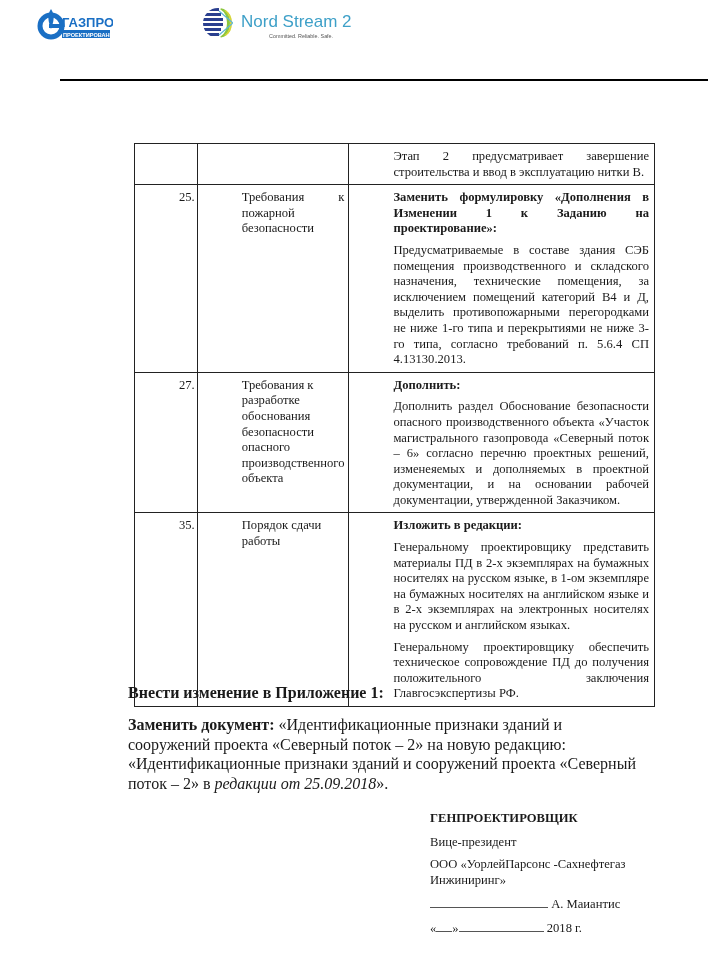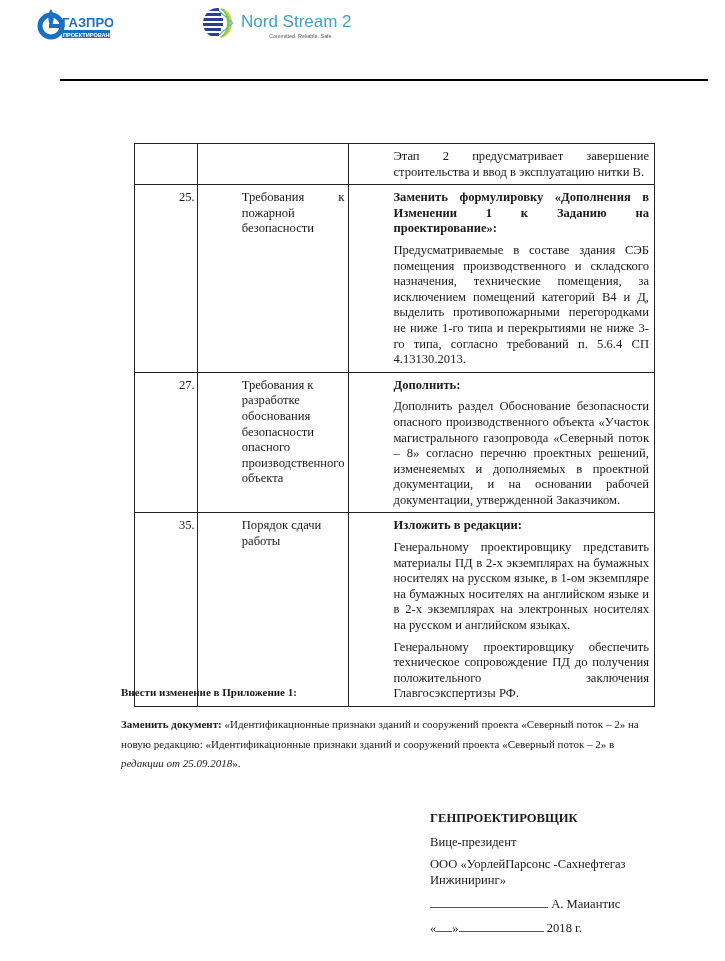--- a/index.html
+++ b/index.html
@@ -16,21 +16,21 @@
   .amend-table td { border: 1px solid #222; vertical-align: top; padding-left: 44px; }
   .col-num { width: 39px; text-align: center; padding: 5px 2px 4px 2px; }
   .col-name { width: 133px; padding: 5px 4px 4px 5px; }
   .col-text { width: 349px; padding: 5px 5px 4px 7px; text-align: justify; }
   .col-text p { margin-bottom: 6px; }
   .col-text p:last-child { margin-bottom: 0; }
   .bold { font-weight: bold; }
   .name-25 .l1 { display: flex; justify-content: space-between; }
 
   
-  .section { position: absolute; left: 121px; font-size: 11px; line-height: 19.5px; }
+  .section { position: absolute; left: 128px; font-size: 16px; line-height: 19.5px; }
   .sec-title { top: 683px; font-weight: bold; }
   .sec-body { top: 715px; width: 520px; }
   .ital { font-style: italic; }
 
   
   .sig { position: absolute; left: 415px; width: 250px; font-size: 12.6px; line-height: 15.5px; margin-left: 15px; }
   .sig-title { top: 811px; font-weight: bold; }
   .sig-pos { top: 835px; }
   .sig-org { top: 857px; }
   .sig-name { top: 896px; }
@@ -99,21 +99,21 @@
     <td class="col-text">
       <p class="bold">Заменить формулировку «Дополнения в Изменении 1 к Заданию на проектирование»:</p>
       <p>Предусматриваемые в составе здания СЭБ помещения производственного и складского назначения, технические помещения, за исключением помещений категорий В4 и Д, выделить противопожарными перегородками не ниже 1-го типа и перекрытиями не ниже 3-го типа, согласно требований п. 5.6.4 СП 4.13130.2013.</p>
     </td>
   </tr>
   <tr style="height:128px;">
     <td class="col-num">27.</td>
     <td class="col-name" style="text-align:left;">Требования к разработке обоснования безопасности опасного производственного объекта</td>
     <td class="col-text">
       <p class="bold">Дополнить:</p>
-      <p>Дополнить раздел Обоснование безопасности опасного производственного объекта «Участок магистрального газопровода «Северный поток – 8» согласно перечню проектных решений, изменеяемых и дополняемых в проектной документации, и на основании рабочей документации, утвержденной Заказчиком.</p>
+      <p>Дополнить раздел Обоснование безопасности опасного производственного объекта «Участок магистрального газопровода «Северный поток – 6» согласно перечню проектных решений, изменеяемых и дополняемых в проектной документации, и на основании рабочей документации, утвержденной Заказчиком.</p>
     </td>
   </tr>
   <tr style="height:157px;">
     <td class="col-num">35.</td>
     <td class="col-name">Порядок сдачи работы</td>
     <td class="col-text">
       <p class="bold">Изложить в редакции:</p>
       <p>Генеральному проектировщику представить материалы ПД в 2-х экземплярах на бумажных носителях на русском языке, в 1-ом экземпляре на бумажных носителях на английском языке и в 2-х экземплярах на электронных носителях на русском и английском языках.</p>
       <p>Генеральному проектировщику обеспечить техническое сопровождение ПД до получения положительного заключения Главгосэкспертизы РФ.</p>
     </td>

